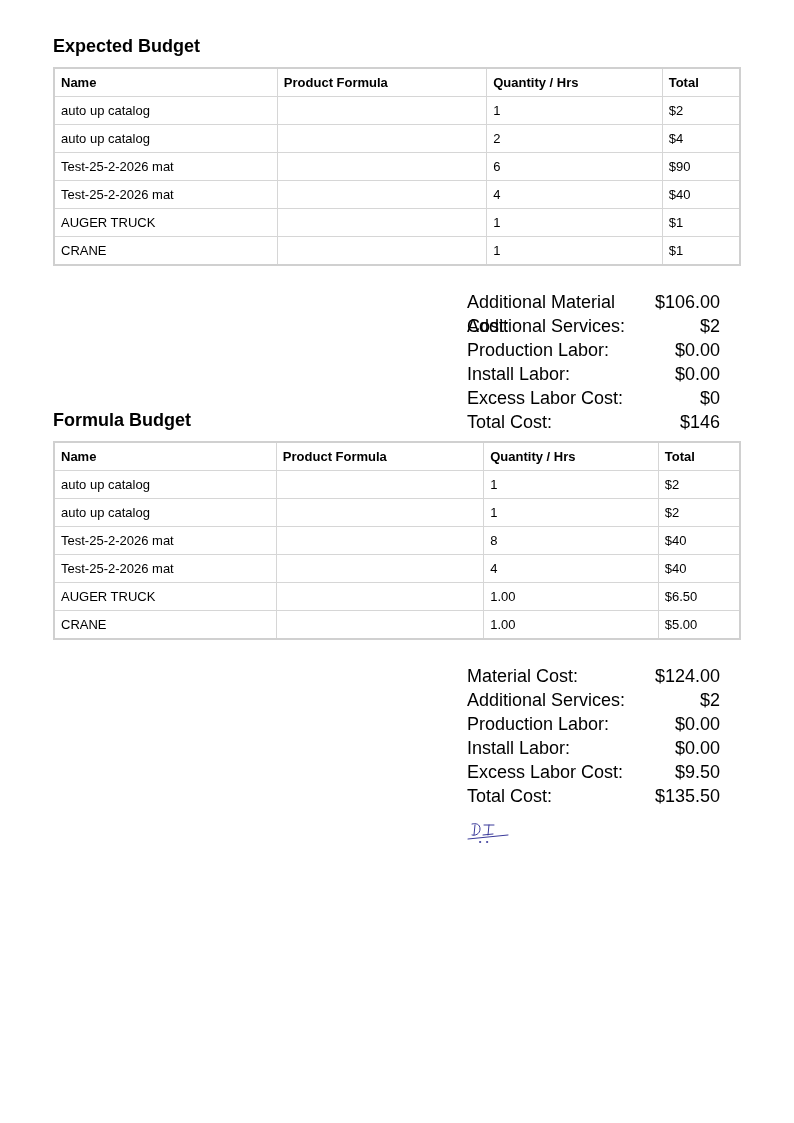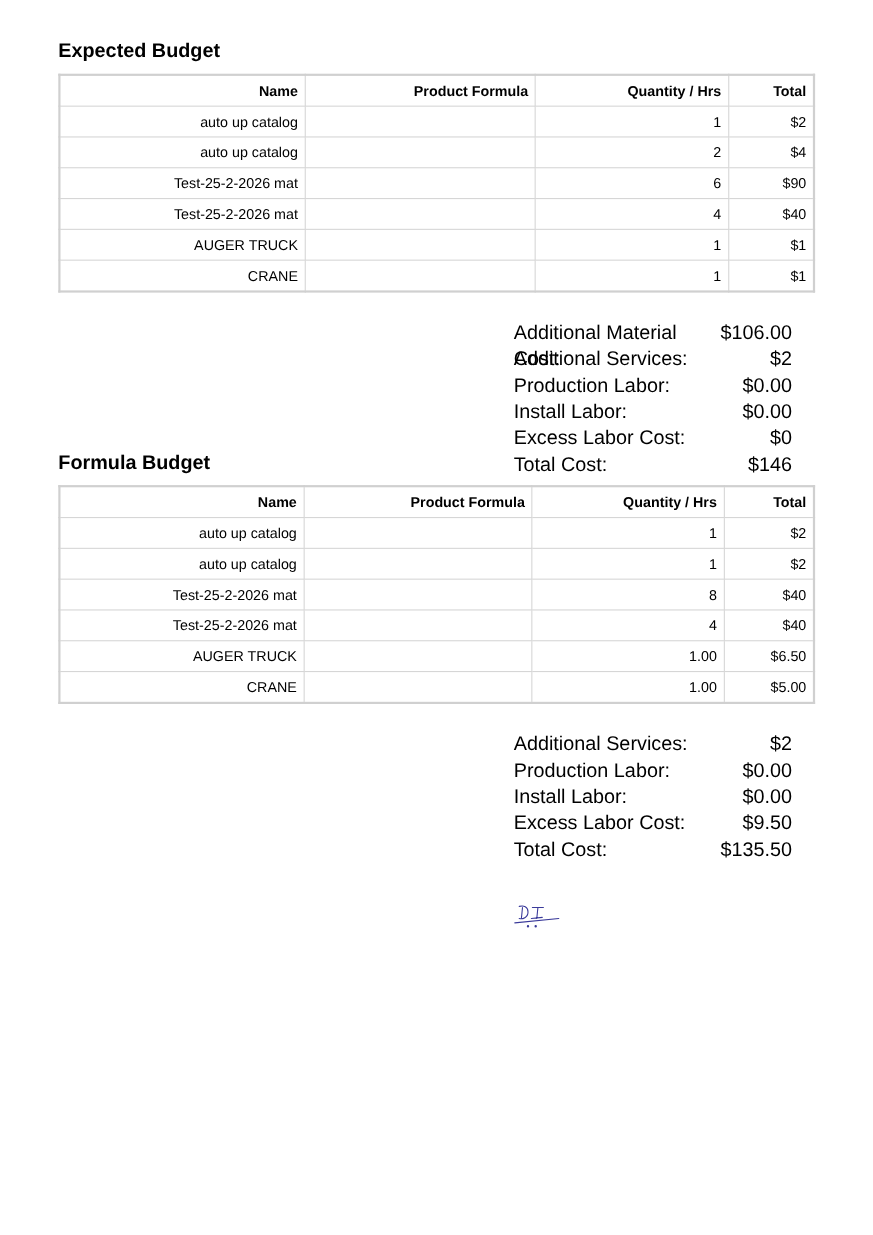--- a/index.html
+++ b/index.html
@@ -1,19 +1,19 @@
 <!DOCTYPE html>
 <html><head>
   <meta charset="utf-8">
   <style>
     html, body { margin: 0; padding: 0; background: #ffffff; }
     body { width: 794px; height: 1123px; position: relative; font-family: "Liberation Sans", sans-serif; color: #000; }
     .section-title { position: absolute; left: 53px; font-size: 18px; font-weight: bold; margin: 0; line-height: 22px; }
     table.budget { position: absolute; left: 53px; border-collapse: collapse; font-size: 13px; }
-    table.budget th, table.budget td { border: 1.5px solid #d6d6d6; text-align: right; padding: 0 6px; height: 27px; line-height: 27px; white-space: nowrap; }
+    table.budget th, table.budget td { border: 1.5px solid #d6d6d6; text-align: left; padding: 0 6px; height: 27px; line-height: 27px; white-space: nowrap; }
     table.budget th { font-weight: bold; }
     table.budget { border: 2px solid #d0d0d0; }
     .summary { position: absolute; left: 467px; width: 253px; font-size: 18px; }
     .summary .row { display: flex; justify-content: space-between; height: 24px; line-height: 24px; }
     .summary .val { text-align: left; }
     .signature { position: absolute; left: 466px; top: 820px; width: 44px; height: 26px; }
   </style>
 </head>
 <body>
 
@@ -151,20 +151,24 @@
         <td>CRANE</td>
         <td></td>
         <td>1.00</td>
         <td>$5.00</td>
       </tr>
   </tbody>
 </table>
 
 <div class="summary" style="top:664px;">
   <div class="row">
+      <span>Material Cost:</span>
+      <span class="val">$124.00</span>
+    </div>
+  <div class="row">
       <span>Additional Services:</span>
       <span class="val">$2</span>
     </div>
   <div class="row">
       <span>Production Labor:</span>
       <span class="val">$0.00</span>
     </div>
   <div class="row">
       <span>Install Labor:</span>
       <span class="val">$0.00</span>

